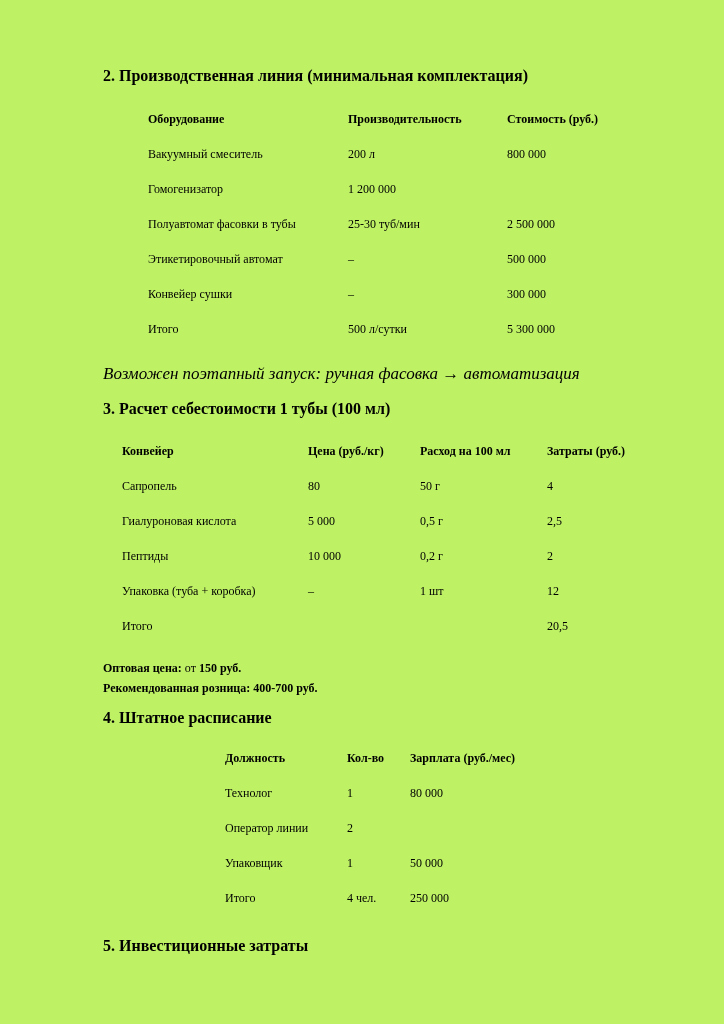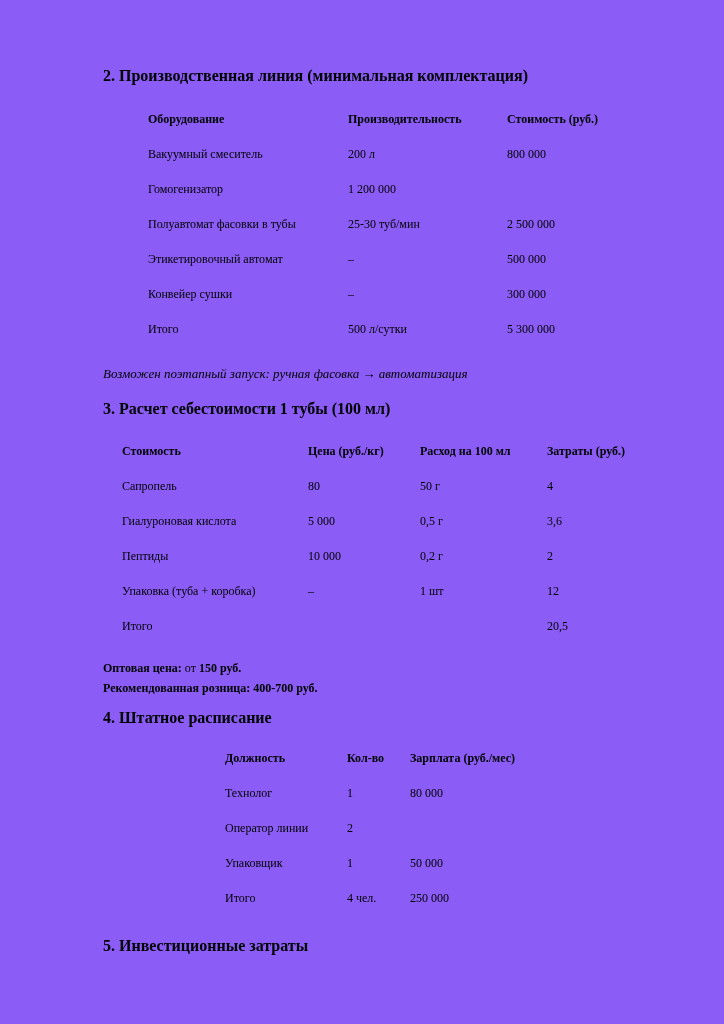--- a/index.html
+++ b/index.html
@@ -1,28 +1,28 @@
 <!DOCTYPE html>
 <html><head>
 <meta charset="utf-8">
 <style>
   * { margin:0; padding:0; box-sizing:border-box; }
   html,body { background:#e9e9e9; }
   .page {
     position:relative;
     width:724px; height:1024px;
-    background:#8b5cf6;
+    background:#bef264;
     font-family:"Liberation Serif", serif;
     color:#000000;
     overflow:hidden;
     margin:0 auto;
   }
   .abs { position:absolute; }
   .heading { font-weight:bold; font-size:16px; line-height:19px; white-space:nowrap; }
-  .note { font-style:italic; font-size:13px; line-height:19px; white-space:nowrap; }
+  .note { font-style:italic; font-size:17px; line-height:19px; white-space:nowrap; }
   .doc-table { position:absolute; }
   .tr { display:flex; height:35px; align-items:flex-start; }
   .td { font-size:12px; line-height:19px; white-space:nowrap; padding-right:8px; }
   .th .td { font-weight:bold; }
   .total .td { font-weight:normal; }
   
   .t1 .c1 { width:200px; }
   .t1 .c2 { width:159px; }
   .t1 .c3 { width:130px; }
   
@@ -80,36 +80,36 @@
       <div class="td c3">5 300 000</div>
     </div>
   </div>
 
   <div class="abs note" style="left:103px; top:364px;">Возможен поэтапный запуск: ручная фасовка → автоматизация</div>
 
   <div class="abs heading" style="left:103px; top:399px;text-align:center;">3. Расчет себестоимости 1 тубы (100 мл)</div>
 
   <div class="doc-table t2" style="left:122px; top:442px;">
     <div class="tr th">
-      <div class="td c1">Стоимость</div>
+      <div class="td c1">Конвейер</div>
       <div class="td c2">Цена (руб./кг)</div>
       <div class="td c3">Расход на 100 мл</div>
       <div class="td c4">Затраты (руб.)</div>
     </div>
     <div class="tr">
       <div class="td c1">Сапропель</div>
       <div class="td c2">80</div>
       <div class="td c3">50 г</div>
       <div class="td c4">4</div>
     </div>
     <div class="tr">
       <div class="td c1">Гиалуроновая кислота</div>
       <div class="td c2">5 000</div>
       <div class="td c3">0,5 г</div>
-      <div class="td c4">3,6</div>
+      <div class="td c4">2,5</div>
     </div>
     <div class="tr">
       <div class="td c1">Пептиды</div>
       <div class="td c2">10 000</div>
       <div class="td c3">0,2 г</div>
       <div class="td c4">2</div>
     </div>
     <div class="tr">
       <div class="td c1">Упаковка (туба + коробка)</div>
       <div class="td c2">–</div>

